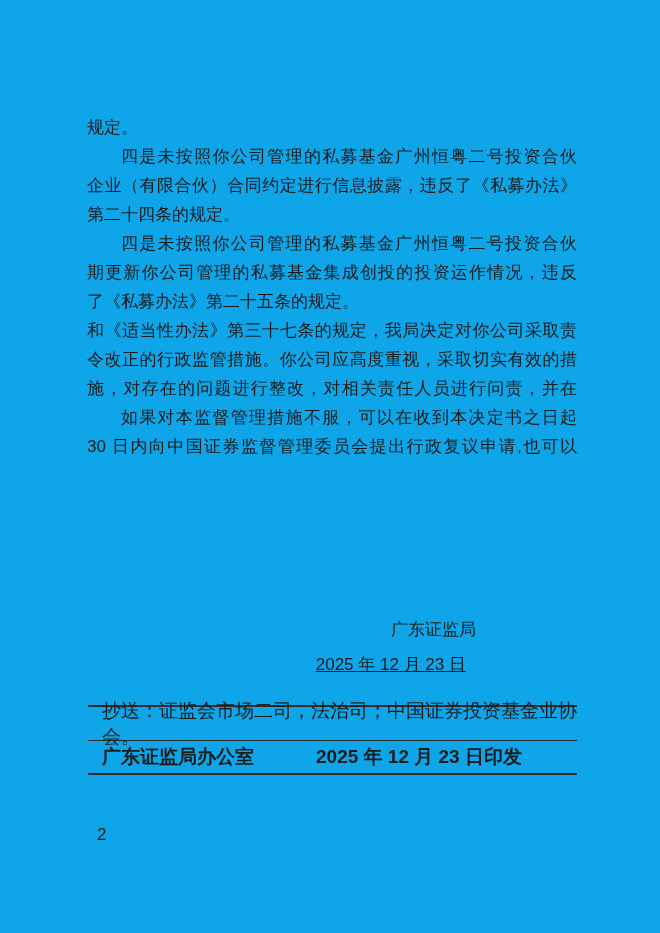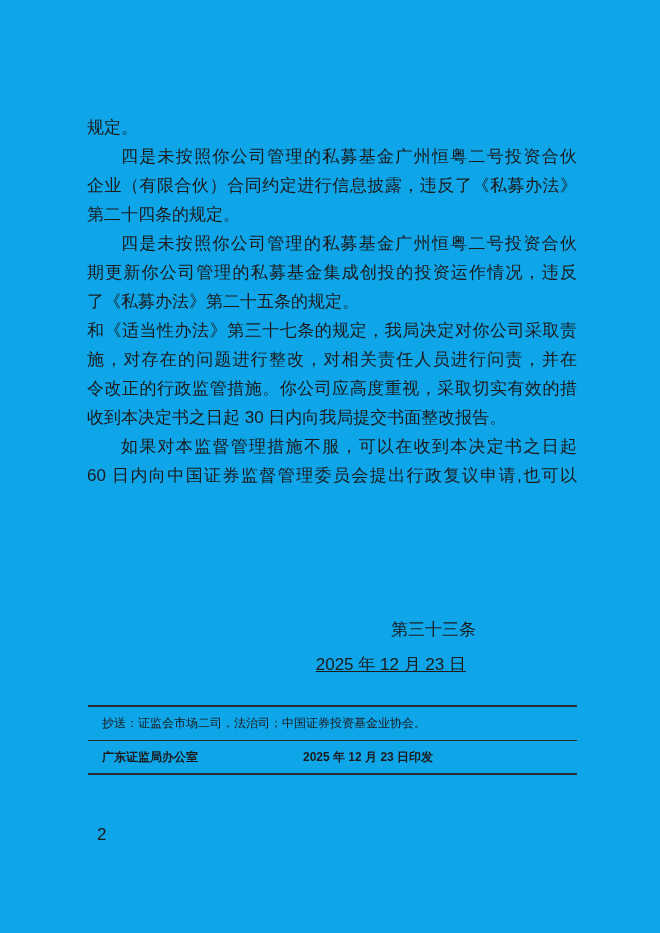--- a/index.html
+++ b/index.html
@@ -58,40 +58,40 @@
     text-decoration: underline;
   }
   
   .footer-block {
     position: absolute;
     left: 88px;
     top: 705px;
     width: 489px;
     border-top: 2px solid #2b2b2b;
     border-bottom: 2px solid #2b2b2b;
-    font-size: 12px;
+    font-size: 19px;
   }
   .footer-row {
     display: flex;
     align-items: center;
     padding-left: 14px;
     box-sizing: border-box;
   }
   .footer-row.cc {
     height: 34px;
     border-bottom: 1px solid #2b2b2b;
   }
   .footer-row.issue {
     position: relative;
     height: 32px;
     font-weight: bold;
   }
   .footer-row.issue .issue-date {
     position: absolute;
-    left: 215px;
+    left: 228px;
   }
   
   .page-number {
     position: absolute;
     left: 97px;
     top: 823px;
     font-size: 17px;
     line-height: 24px;
   }
 </style>
@@ -109,32 +109,31 @@
         <div class="line">企业（有限合伙）合同约定进行信息披露，违反了《私募办法》</div>
         <div class="line final">第二十四条的规定。</div>
       </div>
       <div class="para">
         <div class="line indent">四是未按照你公司管理的私募基金广州恒粤二号投资合伙</div>
         <div class="line">期更新你公司管理的私募基金集成创投的投资运作情况，违反</div>
         <div class="line final">了《私募办法》第二十五条的规定。</div>
       </div>
       <div class="para">
         <div class="line">和《适当性办法》第三十七条的规定，我局决定对你公司采取责</div>
+        <div class="line">令改正的行政监管措施。你公司应高度重视，采取切实有效的措</div>
         <div class="line">施，对存在的问题进行整改，对相关责任人员进行问责，并在</div>
-        <div class="line">令改正的行政监管措施。你公司应高度重视，采取切实有效的措</div>
-        <div class="line final">收到本决定书之日起 30 日内向我局提交书面整改报告。</div>
       </div>
       <div class="para">
         <div class="line indent">如果对本监督管理措施不服，可以在收到本决定书之日起</div>
-        <div class="line">60 日内向中国证券监督管理委员会提出行政复议申请,也可以</div>
+        <div class="line">30 日内向中国证券监督管理委员会提出行政复议申请,也可以</div>
       </div>
     </div>
 
   <div class="signature">
-    <div class="authority">第三十三条</div>
+    <div class="authority">广东证监局</div>
     <div class="date">2025 年 12 月 23 日</div>
   </div>
 
   <div class="footer-block">
     <div class="footer-row cc">
       <span>抄送：证监会市场二司，法治司；中国证券投资基金业协会。</span>
     </div>
     <div class="footer-row issue">
       <span>广东证监局办公室</span>
       <span class="issue-date">2025 年 12 月 23 日印发</span>

